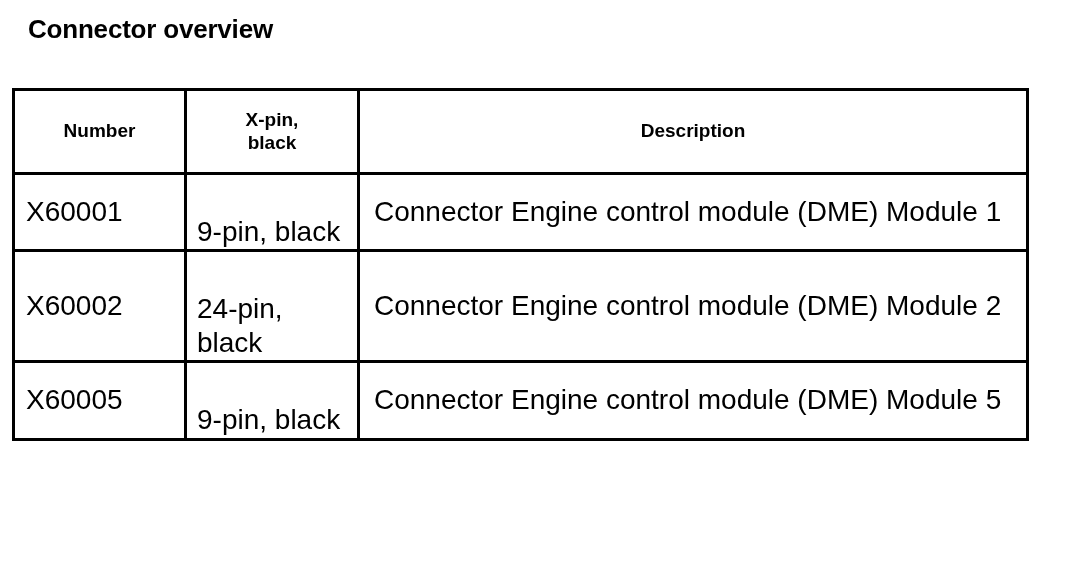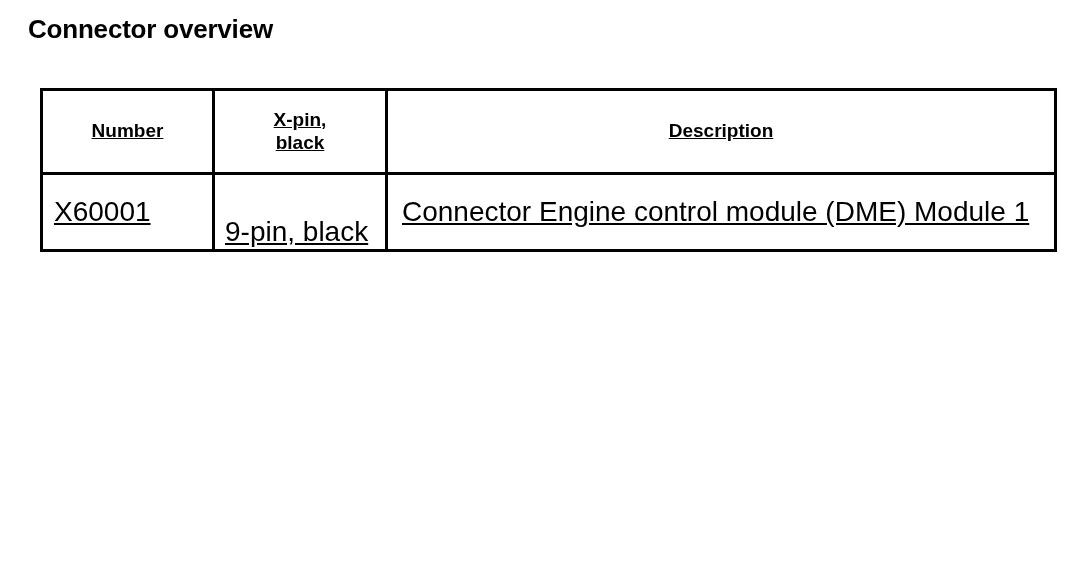--- a/index.html
+++ b/index.html
@@ -32,24 +32,23 @@
     top: 14px;
     font-size: 26px;
     font-weight: bold;
     letter-spacing: -0.2px;
     color: #000000;
     white-space: nowrap;
   }
 
   .table-wrap {
     position: absolute;
-    left: 40px;
+    left: 12px;
     top: 88px;
     width: 1014px;
-    text-decoration: underline;
   }
 
   table.connector-table {
     border-collapse: collapse;
     table-layout: fixed;
     width: 1014px;
     background: #ffffff;
   }
 
   table.connector-table col.c-number { width: 172px; }
@@ -140,20 +139,45 @@
             <div class="cell-number">X60001</div>
           </td>
           <td>
             <div class="cell-xpin">9-pin, black</div>
           </td>
           <td>
             <div class="cell-desc">Connector Engine control module (DME) Module 1</div>
           </td>
         </tr>
 
+        <tr class="row-2">
+          <td>
+            <div class="cell-number">X60002</div>
+          </td>
+          <td>
+            <div class="cell-xpin">
+              <div>24-pin,</div>
+              <div>black</div>
+            </div>
+          </td>
+          <td>
+            <div class="cell-desc">Connector Engine control module (DME) Module 2</div>
+          </td>
+        </tr>
 
 
 
+        <tr class="row-5">
+          <td>
+            <div class="cell-number">X60005</div>
+          </td>
+          <td>
+            <div class="cell-xpin">9-pin, black</div>
+          </td>
+          <td>
+            <div class="cell-desc">Connector Engine control module (DME) Module 5</div>
+          </td>
+        </tr>
       </tbody>
     </table>
   </div>
 
 </div>
 
 </body></html>

